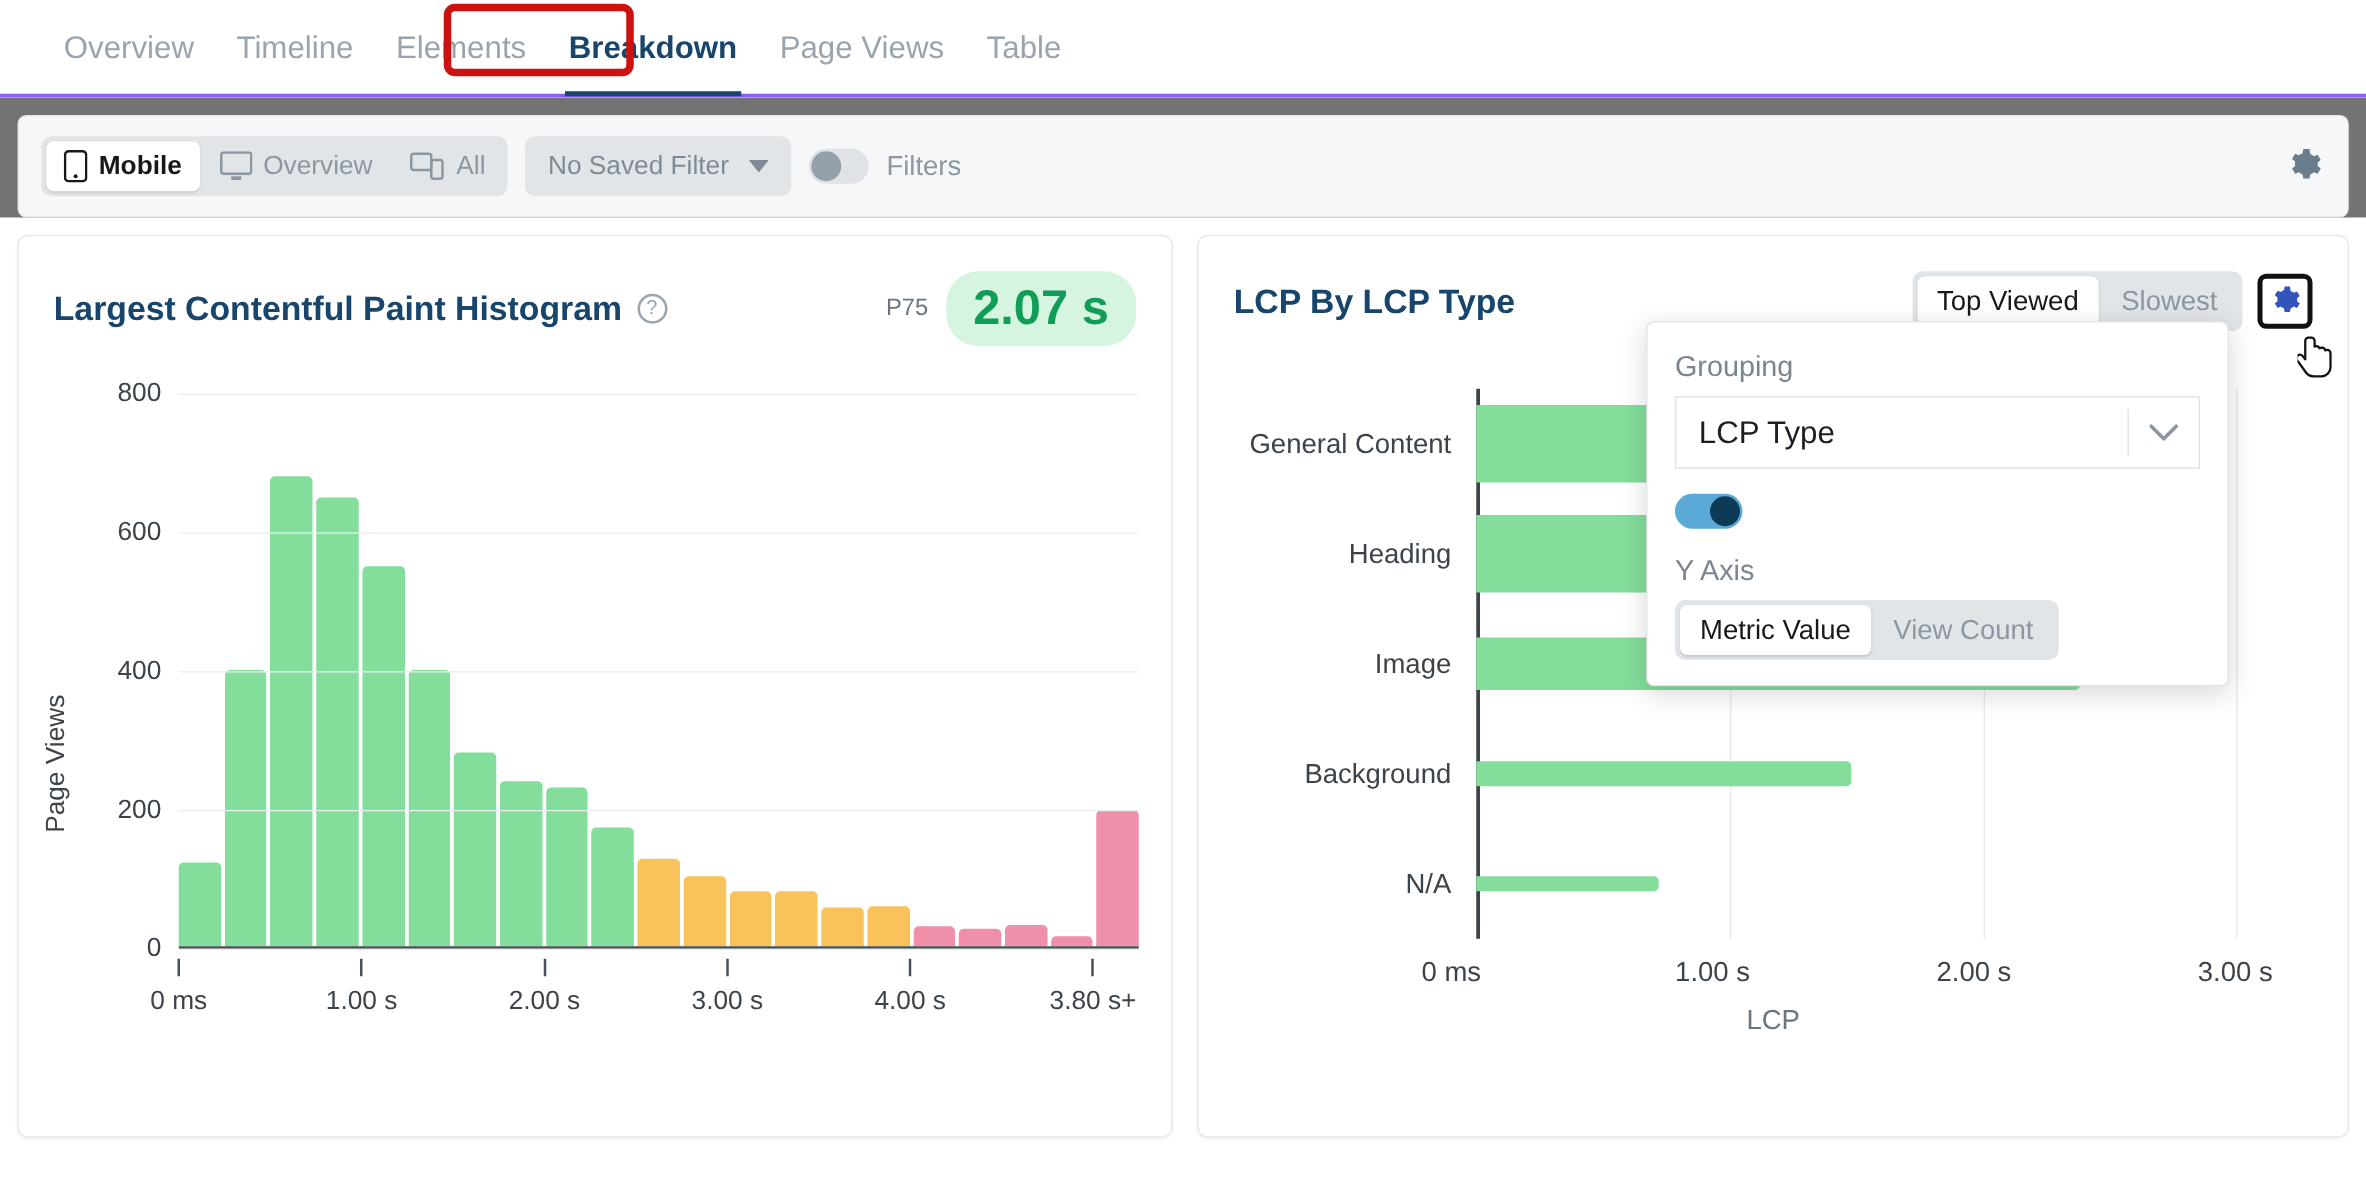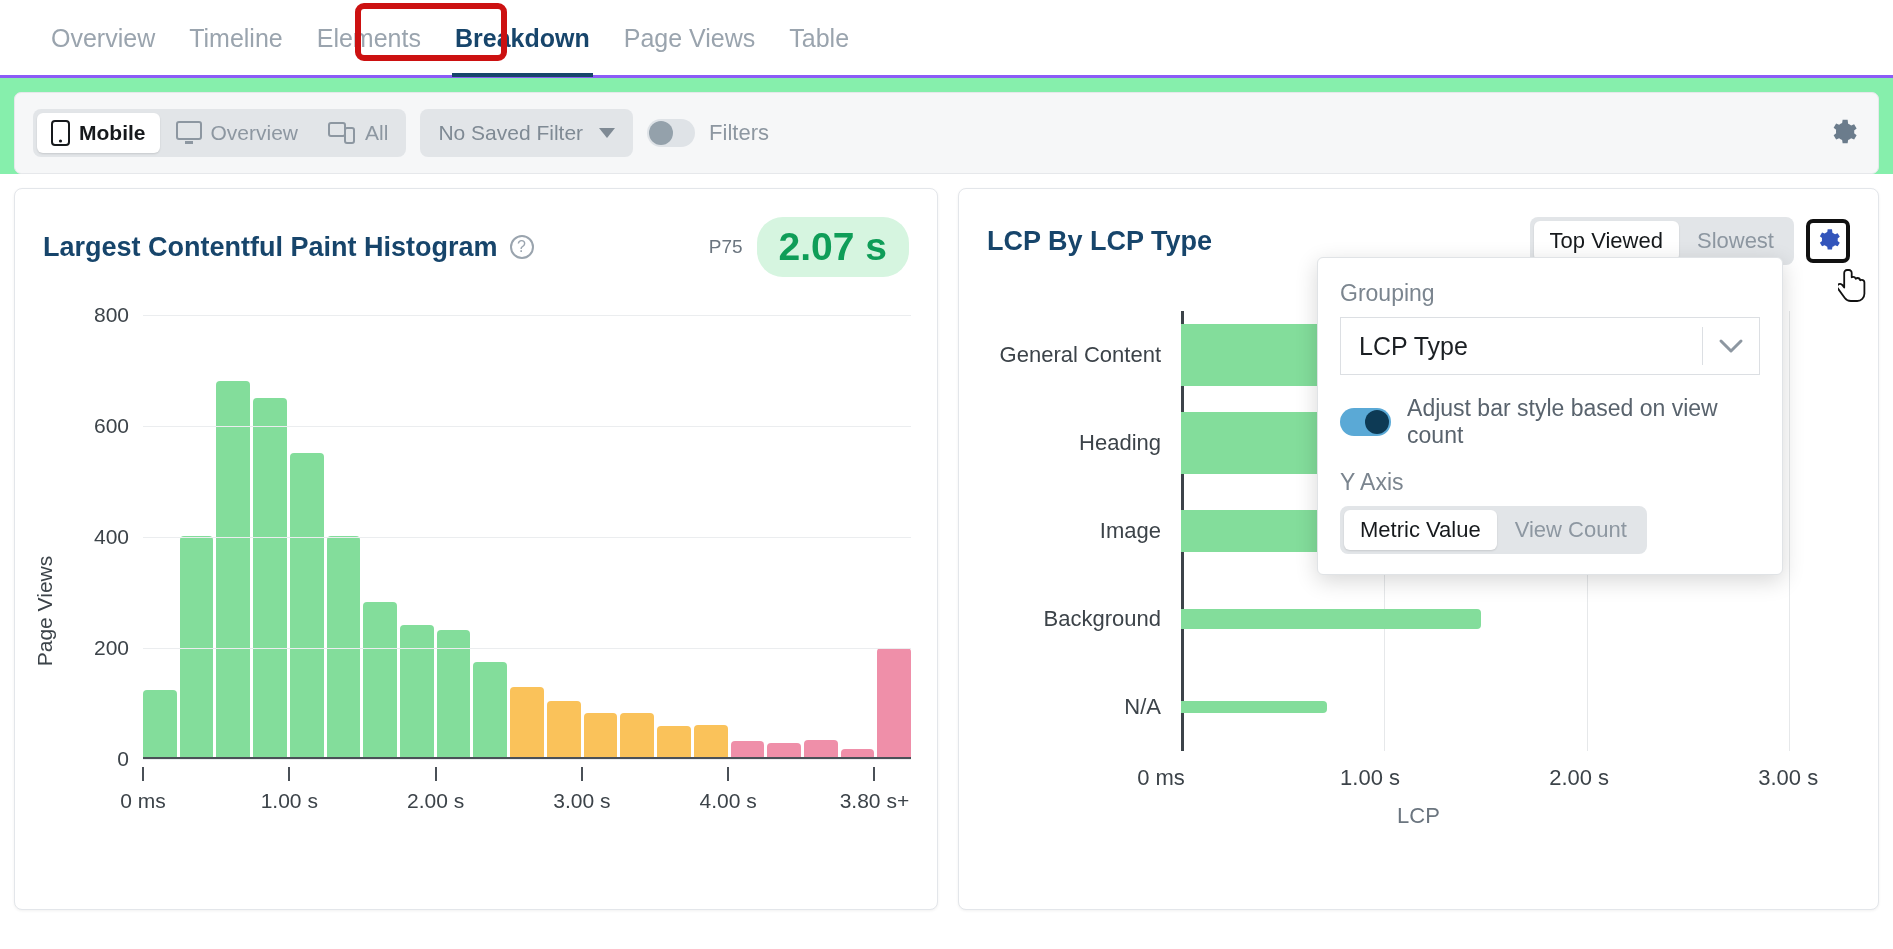--- a/index.html
+++ b/index.html
@@ -47,21 +47,21 @@
   .tab-highlight {
     position: absolute;
     left: 355px; top: 3px;
     width: 152px; height: 58px;
     border: 6px solid #cc1111;
     border-radius: 9px;
     pointer-events: none;
   }
 
   
-  .toolbar-wrap { padding: 14px 14px 0 14px; background:#86efac; }
+  .toolbar-wrap { padding: 14px 14px 0 14px; background:#737373; }
   .toolbar {
     position: relative;
     height: 82px;
     background: #f6f7f8;
     border: 1px solid #e6e8eb;
     border-radius: 7px;
     display: flex;
     align-items: center;
     padding: 0 18px;
     gap: 14px;
@@ -441,21 +441,20 @@
             <div class="pop-sep"></div>
             <div class="chev">
               <svg width="26" height="16" viewBox="0 0 26 16">
                   <path d="M3 3l10 10L23 3" fill="none" stroke="#8d97a1" stroke-width="3" stroke-linecap="round" stroke-linejoin="round"></path>
                 </svg>
             </div>
           </div>
         </div>
         <div class="pop-toggle-row">
           <div class="toggle-on"></div>
-          <div class="pop-toggle-text">Adjust bar style based on view count</div>
         </div>
         <div class="pop-yaxis-label">Y Axis</div>
         <div class="seg-group-sm" style="display:inline-flex;">
           <div class="seg-sm active">Metric Value</div>
           <div class="seg-sm">View Count</div>
         </div>
       </div>
     </div>
   </div>
 

